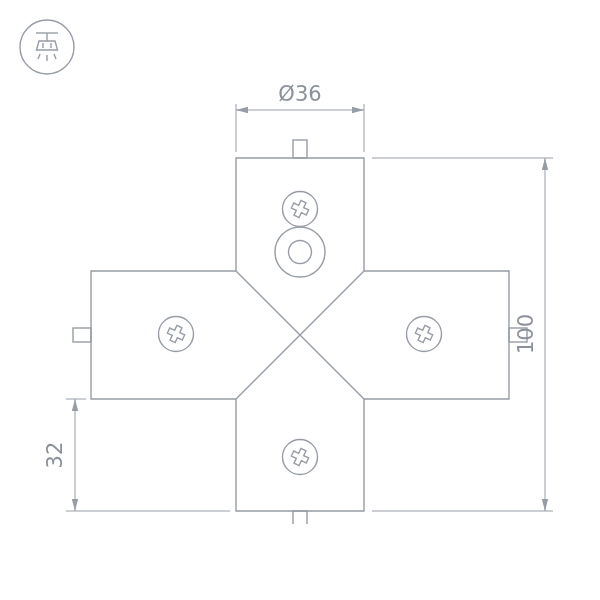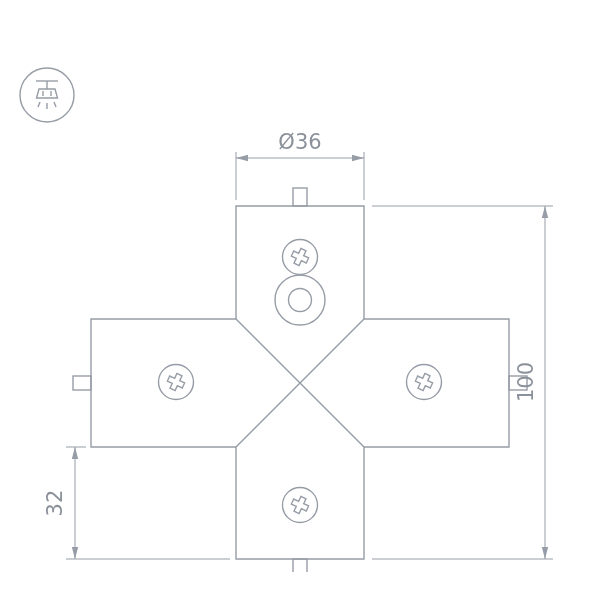--- a/index.html
+++ b/index.html
@@ -13,21 +13,20 @@
     width:600px;
     height:600px;
     background:var(--bg);
     font-family:"DejaVu Sans", sans-serif;
   }
   .canvas{
     position:relative;
     width:600px;
     height:524px;
     overflow:hidden;
-    margin-top:48px;
   }
   svg{display:block;}
   .stroke{
     fill:none;
     stroke:var(--line);
     stroke-width:1.4;
   }
   .thin{stroke-width:1;}
   .arrow{
     fill:var(--line);

